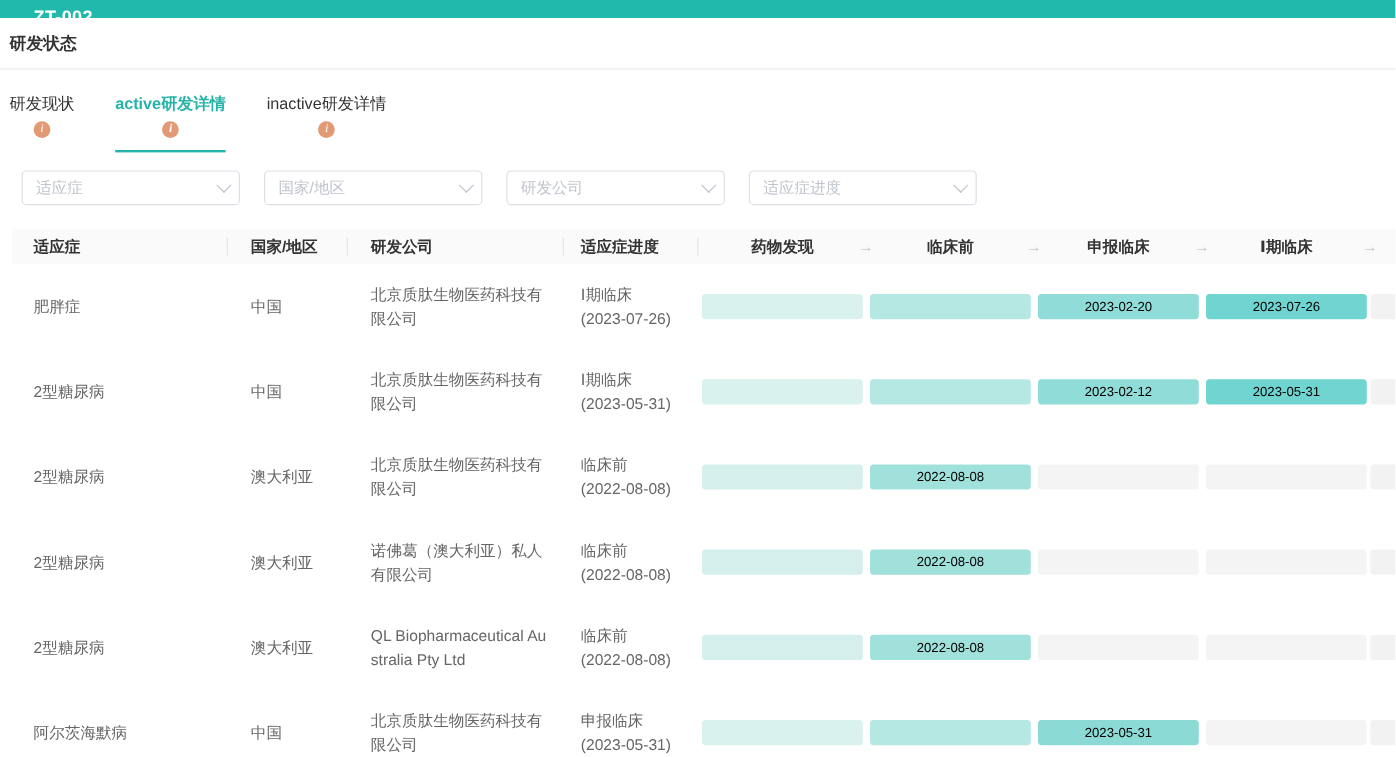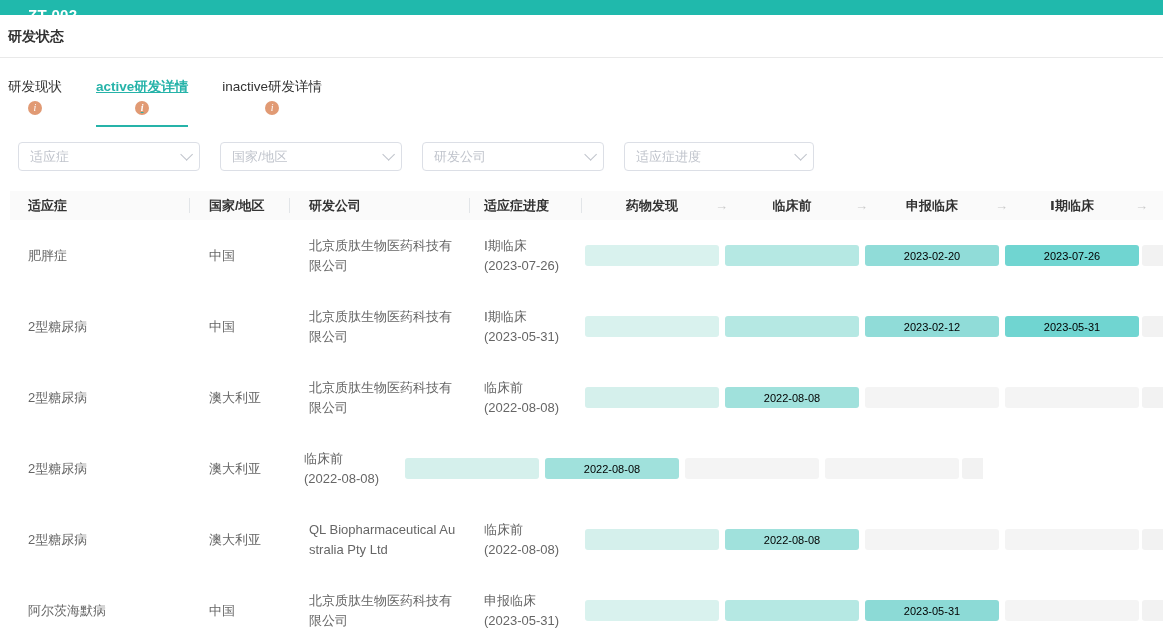--- a/index.html
+++ b/index.html
@@ -9,21 +9,21 @@
 
   .topbar { height:15px; background:#20b9ac; color:#fff; font-weight:bold;
     font-size:15px; line-height:29px; padding-left:28px; letter-spacing:.3px; }
 
   .section-title { font-size:14px; font-weight:bold; color:#333;
     padding:13px 8px 11px 8px; border-bottom:1px solid #e9e9e9; }
 
   .tabs { display:flex; gap:34px; padding:20px 8px 0 8px; align-items:flex-end; }
   .tab { display:flex; align-items:center; gap:5px; font-size:13.5px; color:#333;
     padding-bottom:10px; border-bottom:2px solid transparent; cursor:pointer;flex-direction:column; }
-  .tab.active { color:#26b3a9; font-weight:bold; border-bottom-color:#26b3a9;text-decoration:underline; }
+  .tab.active { color:#26b3a9; font-weight:bold; border-bottom-color:#26b3a9; }
   .info { width:14px; height:14px; border-radius:50%; background:#e19a74; color:#fff;
     font-size:10px; line-height:14px; text-align:center; font-style:italic;
     font-family:"Liberation Serif","DejaVu Serif",serif; flex:0 0 14px; }
 
   .filters { display:flex; gap:20px; padding:15px 0 12px 18px; }
   .select { width:182px; height:29px; border:1px solid #dcdfe6; border-radius:4px;
     display:flex; align-items:center; justify-content:space-between;
     padding:0 10px 0 11px; cursor:pointer; background:#fff; }
   .select:last-child { width:190px; }
   .ph { color:#c0c4cc; font-size:13px; }
@@ -176,20 +176,21 @@
           <div class="col-stage stagecell">
             <div class="bar" style="background: rgb(244, 244, 244);"></div>
           </div>
           <div class="col-sliver">
             <div class="sliverbar" style="background: rgb(242, 242, 242);"></div>
           </div>
         </div>
         <div class="trow">
           <div class="tcell col-ind">2型糖尿病</div>
           <div class="tcell col-country">澳大利亚</div>
+          <div class="tcell col-company company" style="padding-right: 14px;">诺佛葛（澳大利亚）私人有限公司</div>
           <div class="tcell col-progress">
             <div>临床前</div>
             <div class="progress-date">(2022-08-08)</div>
           </div>
           <div class="col-stage stagecell">
             <div class="bar" style="background: rgb(213, 240, 236);"></div>
           </div>
           <div class="col-stage stagecell">
             <div class="bar" style="background: rgb(160, 225, 220);">2022-08-08</div>
           </div>

